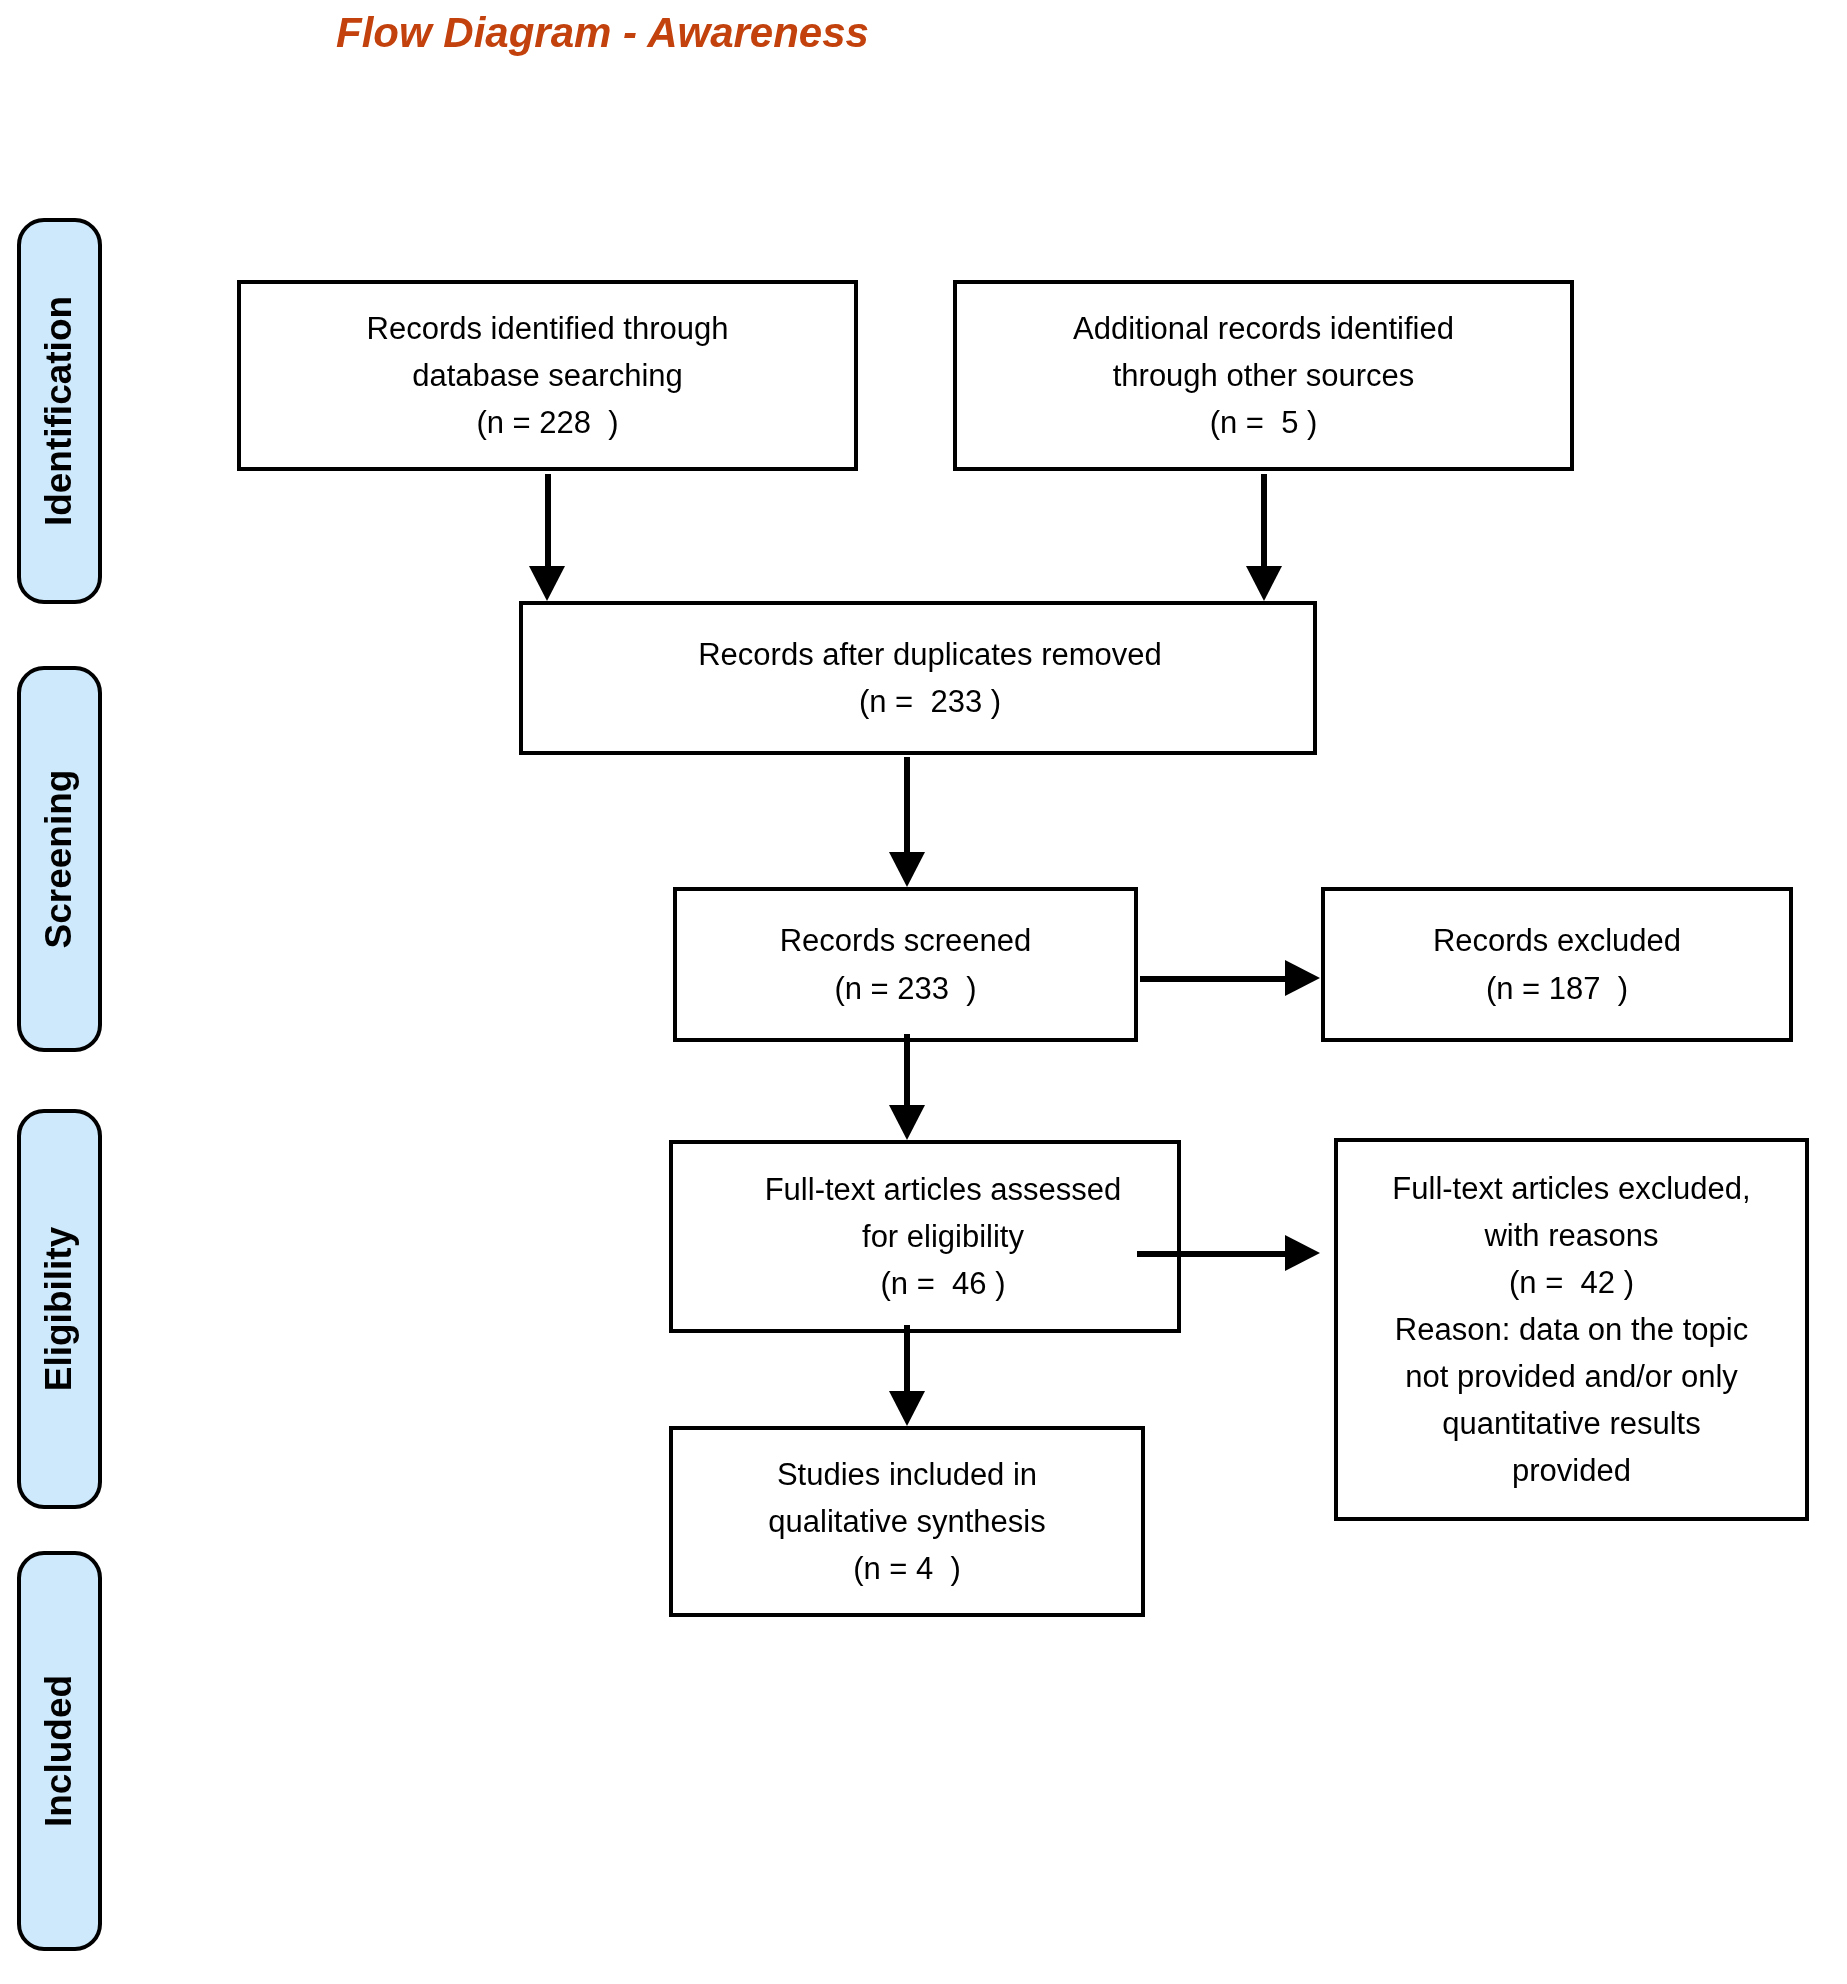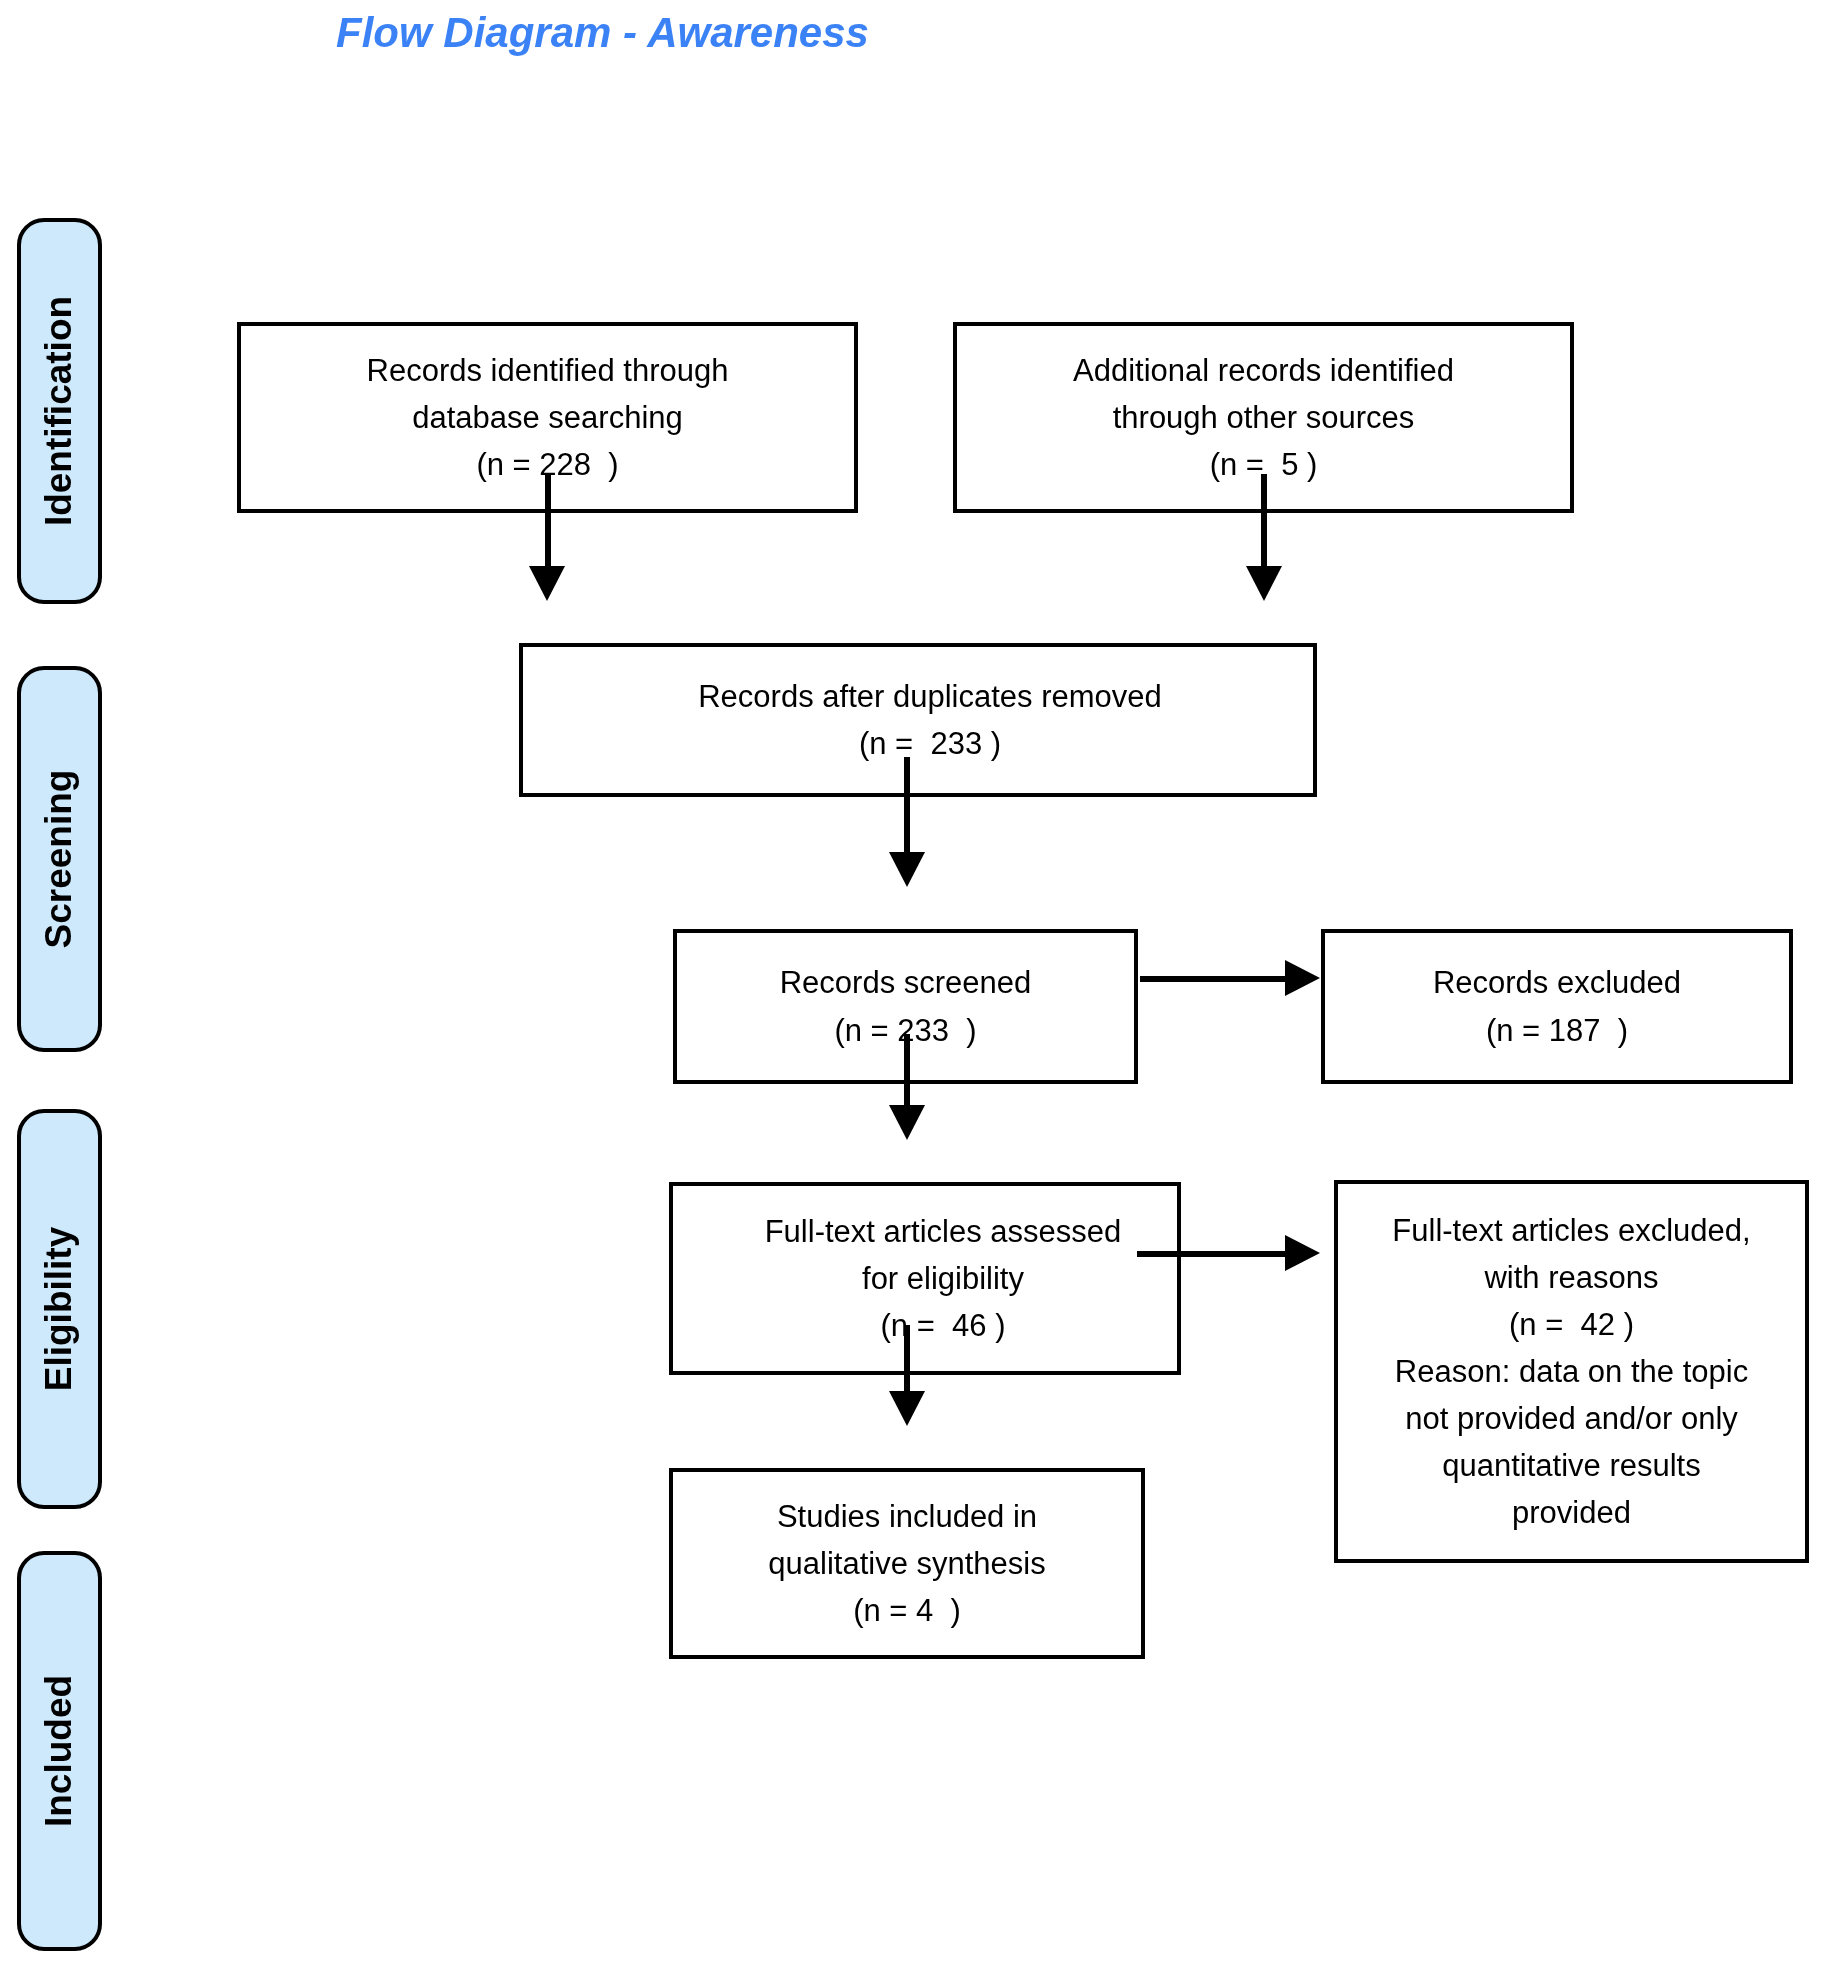--- a/index.html
+++ b/index.html
@@ -15,21 +15,21 @@
     background: #ffffff;
     overflow: hidden;
   }
   .title {
     position: absolute;
     left: 336px;
     top: 8.9px;
     font-size: 42px;
     font-weight: bold;
     font-style: italic;
-    color: #3b82f6;
+    color: #c2410c;
     white-space: nowrap;
   }
   .stage {
     position: absolute;
     left: 17px;
     width: 77px;
     background: #cde9fb;
     border: 4.9px solid #000000;
     border-radius: 27px;
     display: flex;
@@ -46,21 +46,20 @@
   .fbox {
     position: absolute;
     background: #ffffff;
     border: 4.9px solid #000000;
     display: flex;
     flex-direction: column;
     align-items: center;
     justify-content: center;
     text-align: center;
     color: #000000;
-    margin-top: 42px;
   }
   .line {
     font-size: 31px;
     line-height: 1.52;
     white-space: pre-wrap;
   }
   .arrow-part {
     position: absolute;
   }
   .vline {

